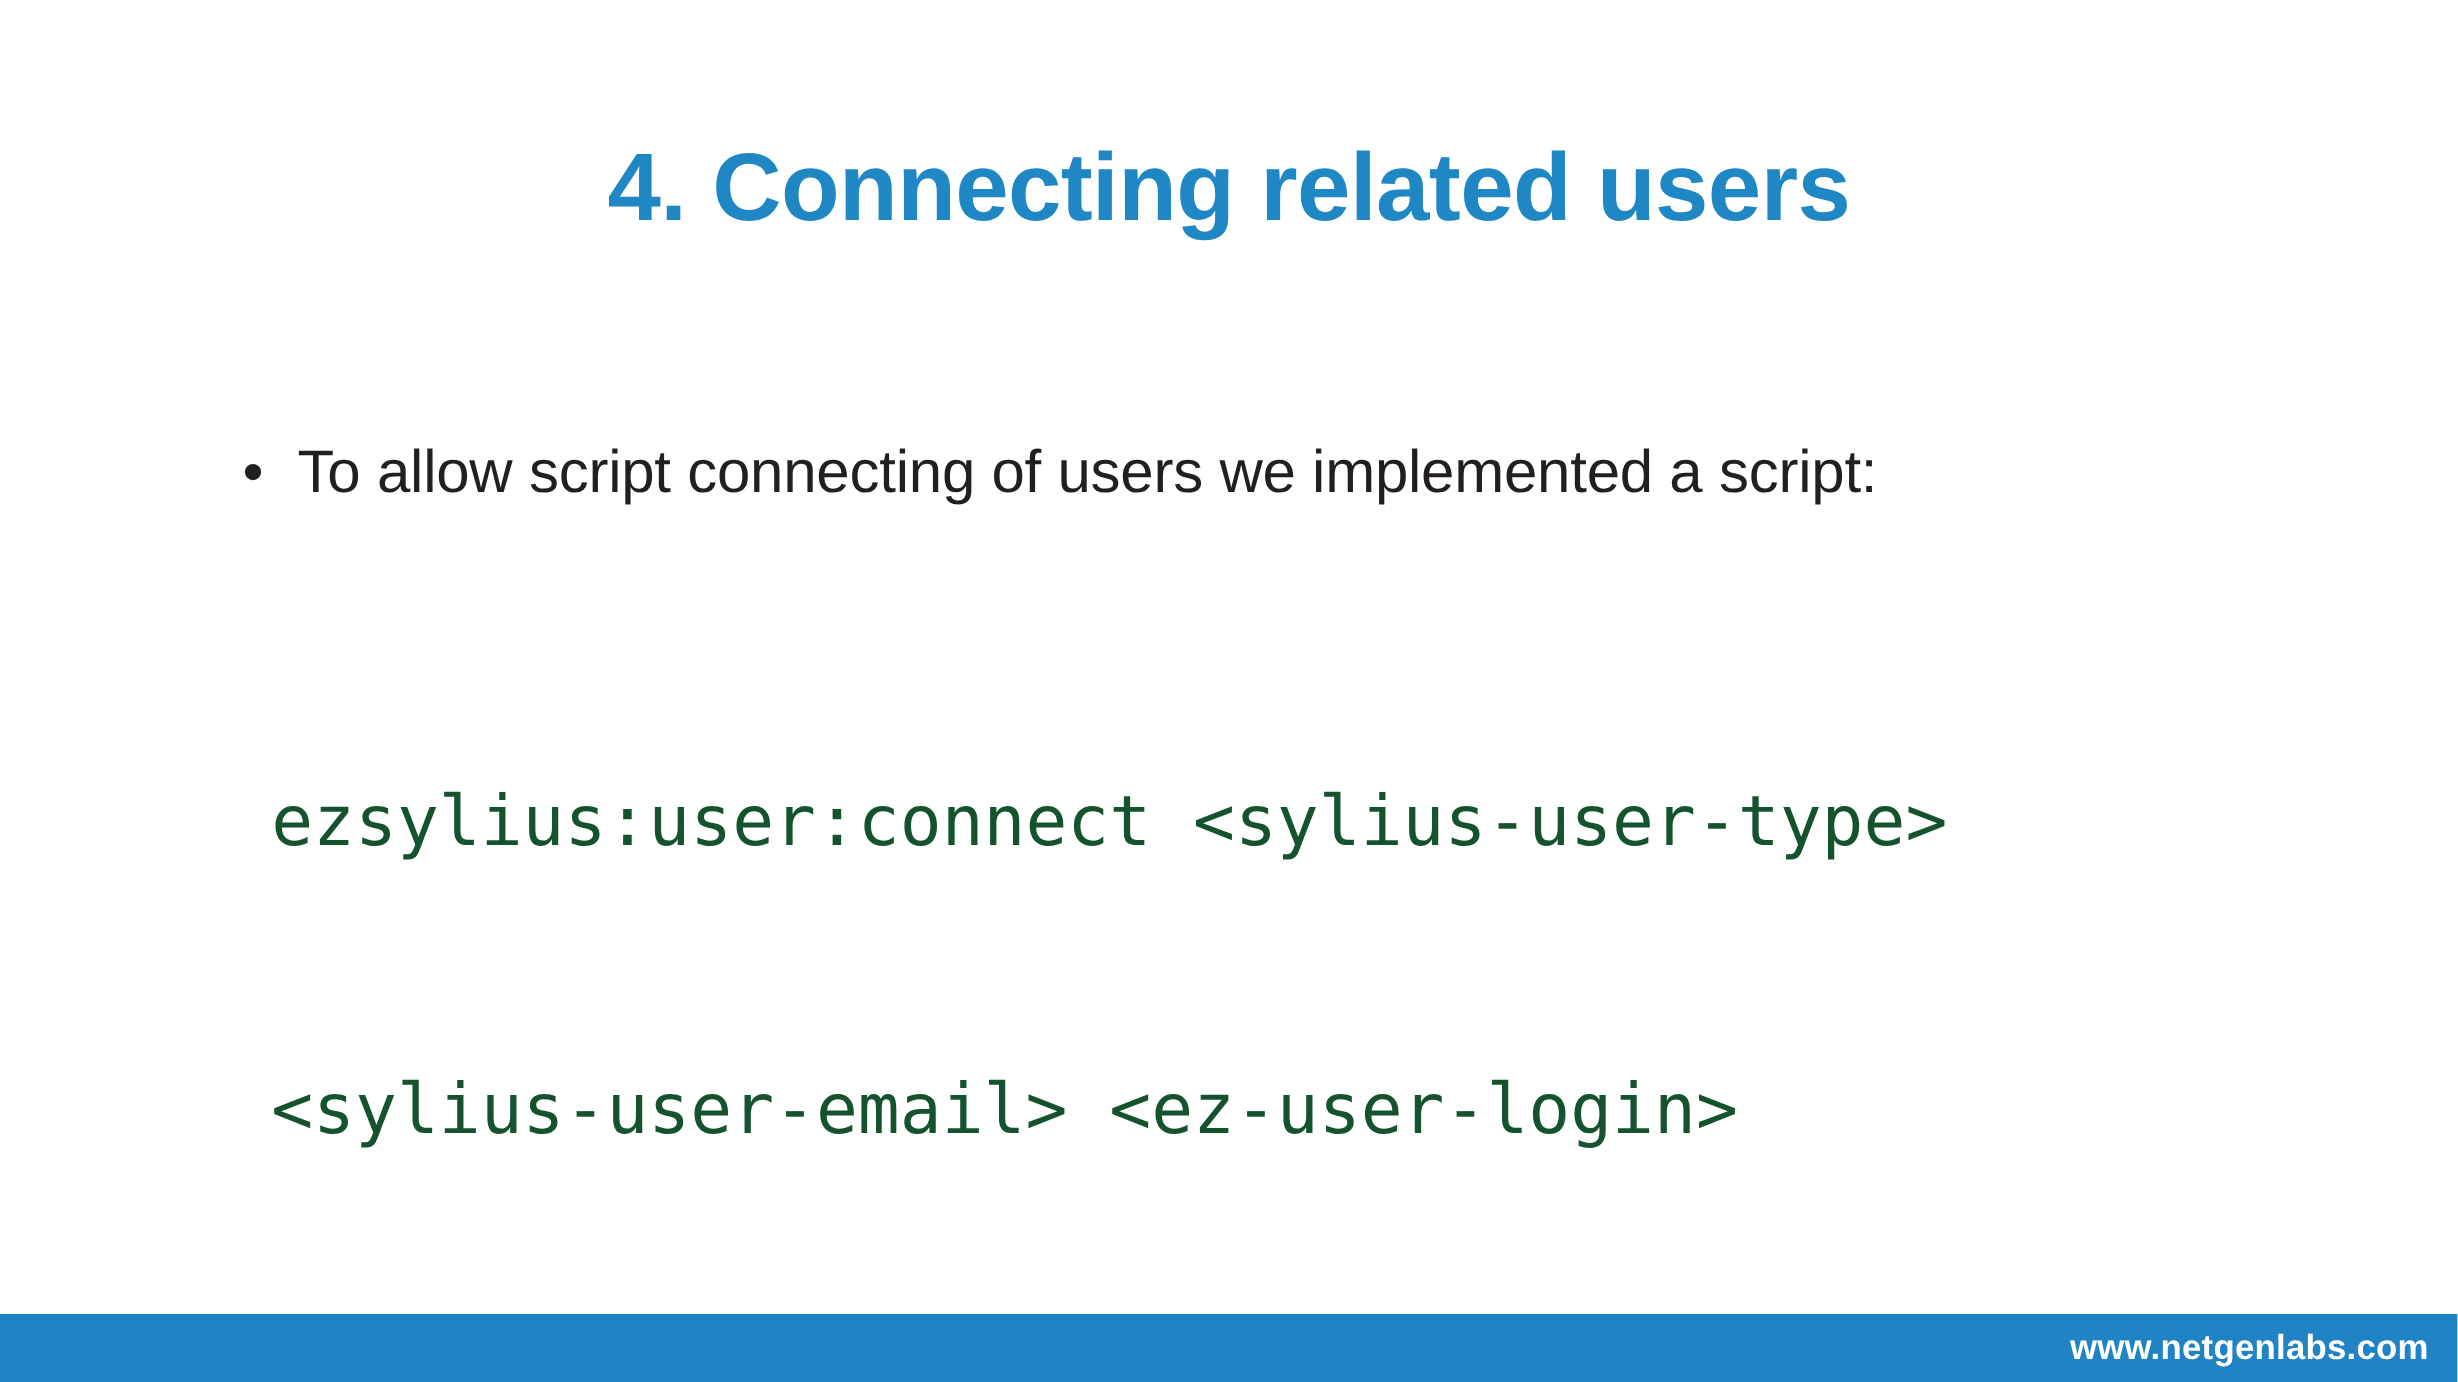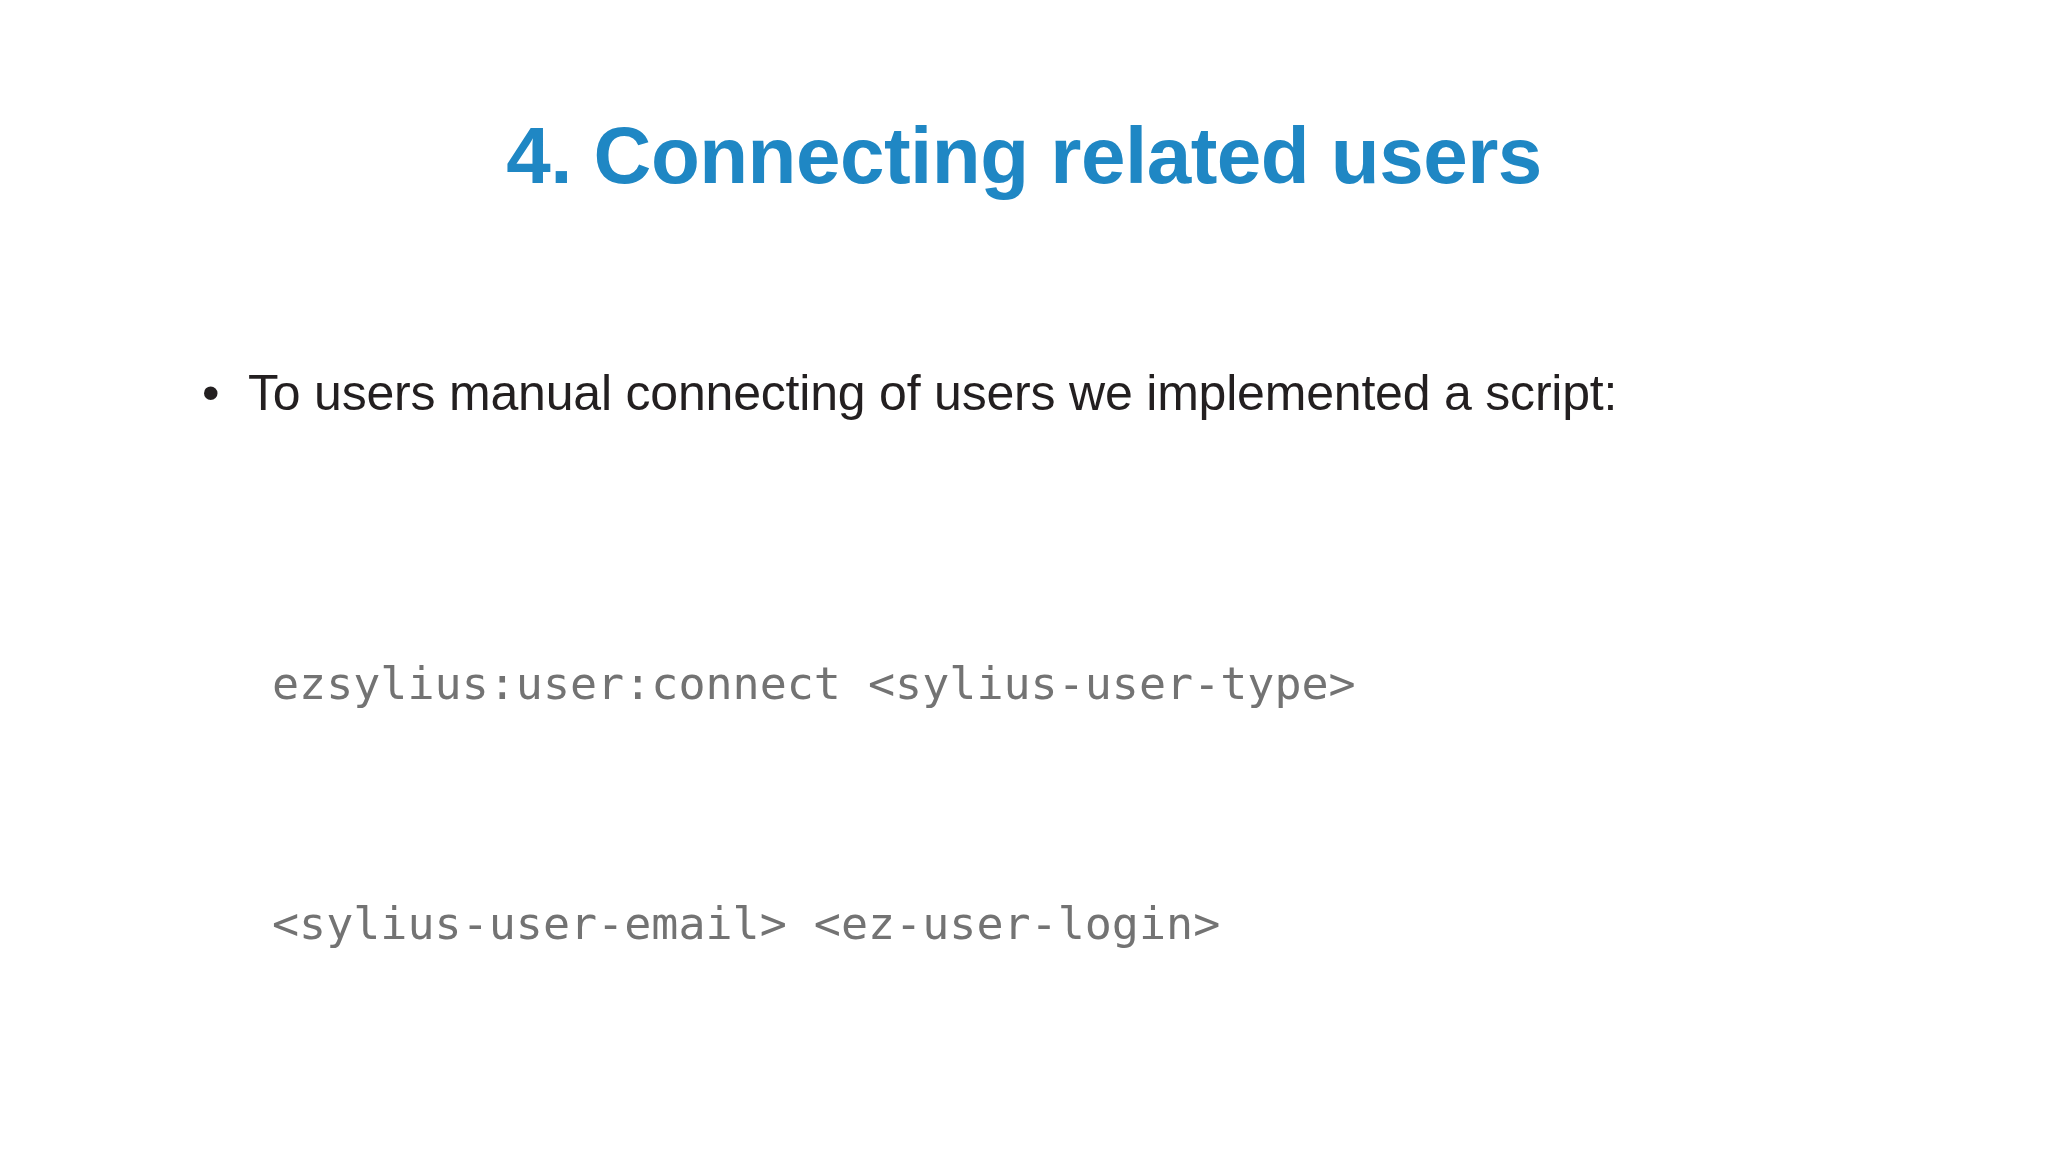--- a/index.html
+++ b/index.html
@@ -66,27 +66,27 @@
   .bullet-text {
     flex: 1 1 auto;
     font-size: 50px;
     line-height: 82px;
     color: #231f20;
     font-weight: normal;
     letter-spacing: -0.2px;
   }
 
   .code-block {
-    margin-left: 86px;
+    margin-left: 40px;
     margin-top: 44px;
     margin-bottom: 48px;
     font-family: "DejaVu Sans Mono", "Liberation Mono", monospace;
-    font-size: 45px;
+    font-size: 58px;
     line-height: 80px;
-    color: #737373;
+    color: #14532d;
     white-space: pre;
     letter-spacing: 0px;
   }
 
   .gap-after-first {
     height: 6px;
   }
 
   
   .footer-bar {
@@ -114,26 +114,29 @@
 <body>
 
 <div class="slide">
 
   <div class="slide-title">4. Connecting related users</div>
 
   <div class="content">
 
     <div class="bullet-row">
       <span class="bullet-marker">•</span>
-      <span class="bullet-text">To users manual connecting of users we implemented a script:</span>
+      <span class="bullet-text">To allow script connecting of users we implemented a script:</span>
     </div>
 
     <div class="gap-after-first"></div>
 
     <div class="code-block">
       <div>ezsylius:user:connect &lt;sylius-user-type&gt;</div>
       <div>&lt;sylius-user-email&gt; &lt;ez-user-login&gt;</div>
     </div>
 
   </div>
 
+  <div class="footer-bar">
+    <span class="footer-url">www.netgenlabs.com</span>
+  </div>
 
 </div>
 
 </body></html>

